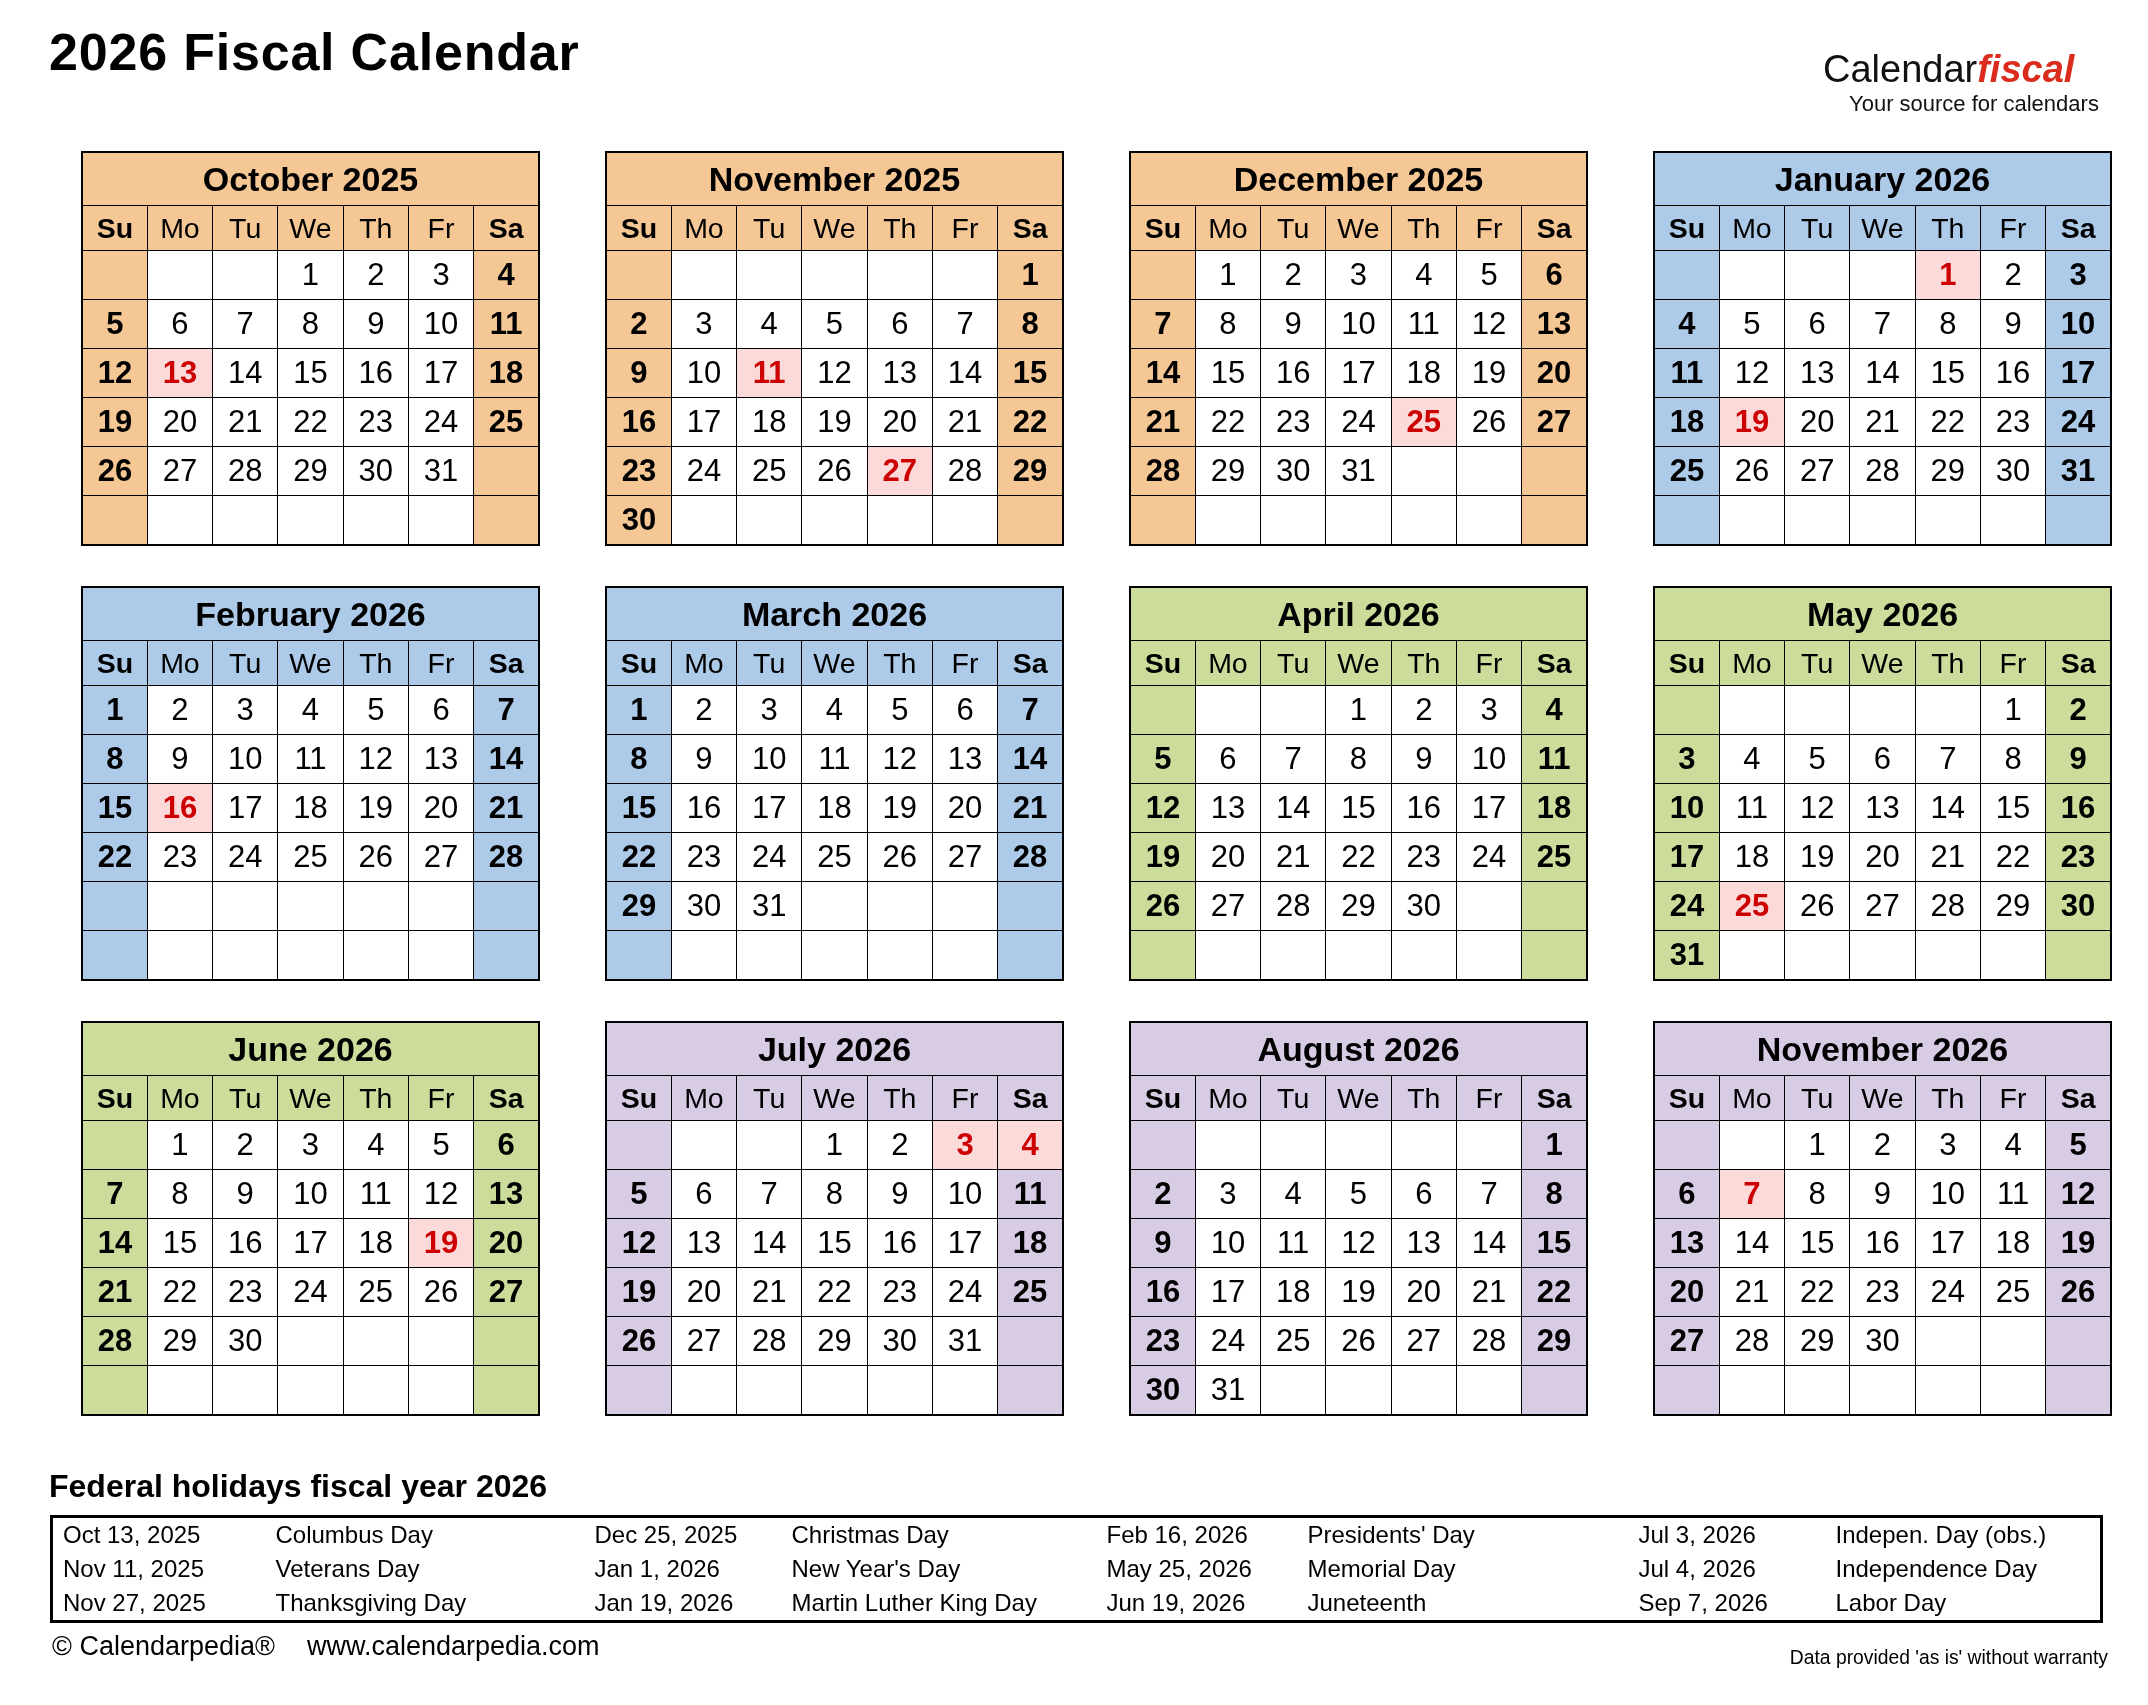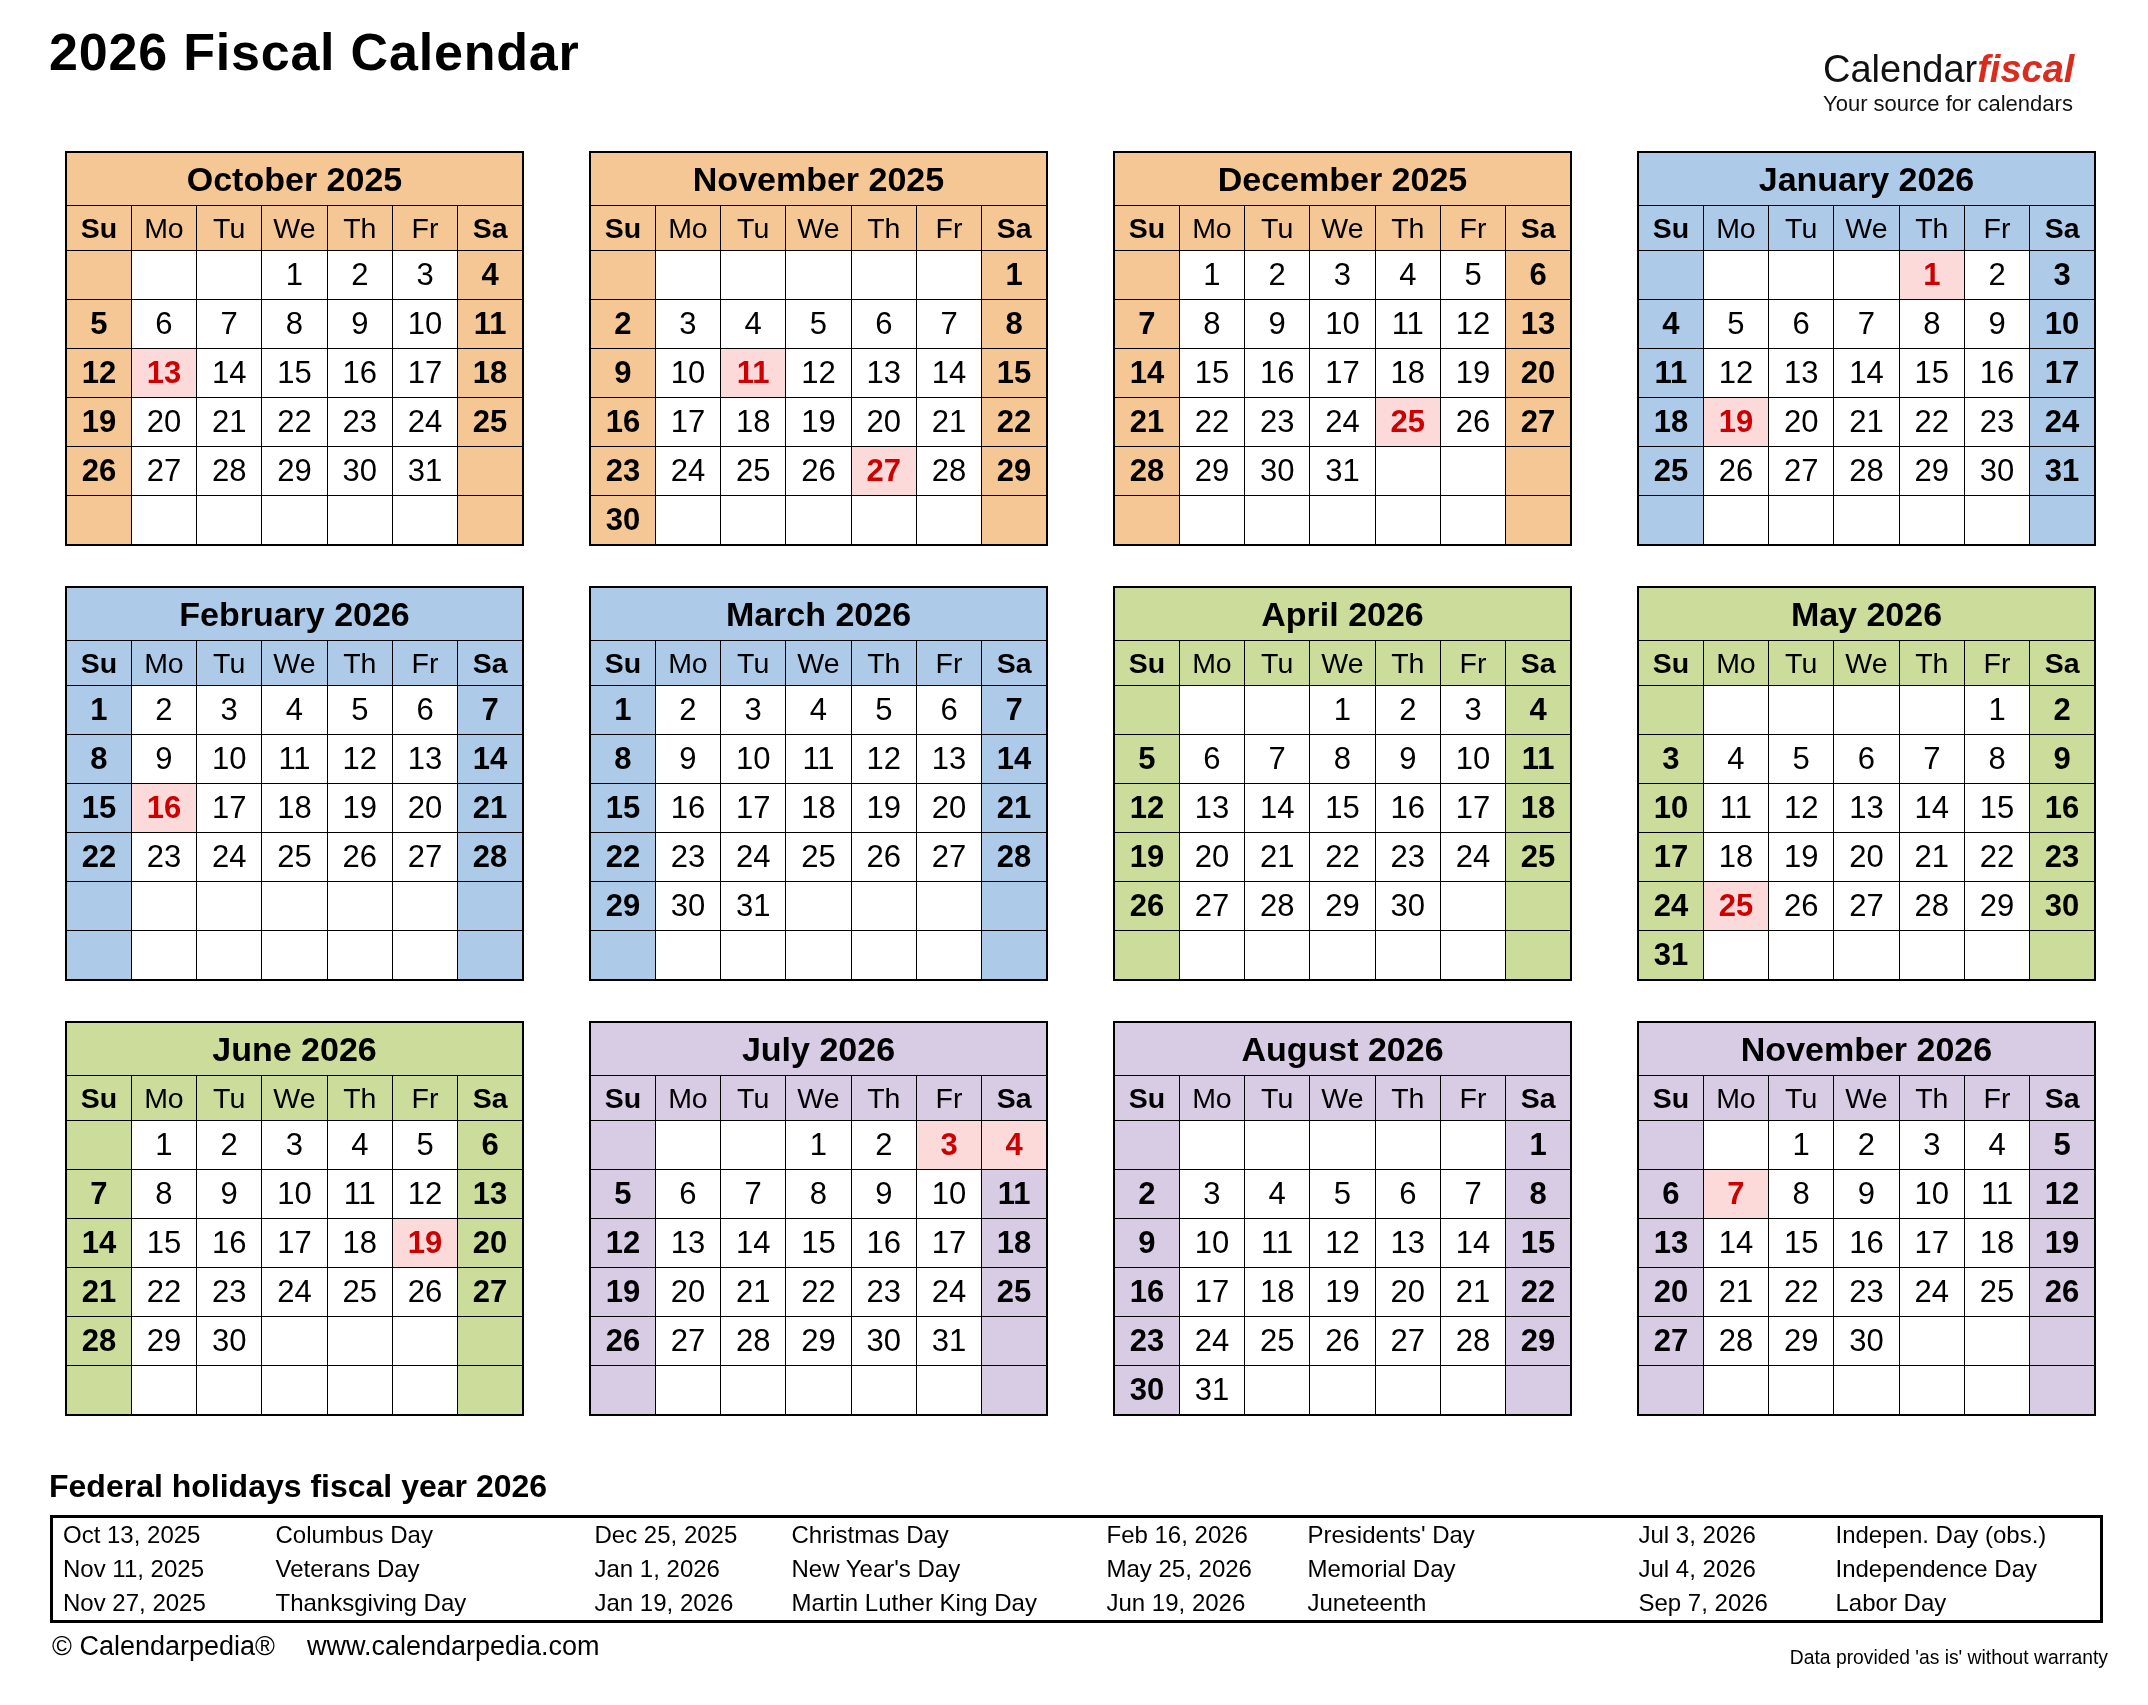--- a/index.html
+++ b/index.html
@@ -5,23 +5,23 @@
   html,body{margin:0;padding:0;background:#ffffff;}
   .page{position:relative;width:2148px;height:1705px;background:#ffffff;
         font-family:"Liberation Sans", sans-serif;color:#000;overflow:hidden;}
 
   .page-title{position:absolute;left:49px;top:22px;font-size:52px;font-weight:bold;letter-spacing:0.8px;}
 
   .logo{position:absolute;left:1823px;top:50px;line-height:1;}
   .logo-line{font-size:38px;}
   .logo-line .black{color:#111;}
   .logo-line .red{color:var(--logo-red);font-weight:bold;font-style:italic;}
-  .logo-tagline{font-size:22px;margin-top:5px;color:#111;}
-
-  .months-grid{position:absolute;left:65px;top:151px;display:grid;
+  .logo-tagline{font-size:22px;margin-top:5px;color:#111;margin-left:26px;}
+
+  .months-grid{position:absolute;left:81px;top:151px;display:grid;
                grid-template-columns:repeat(4,459px);column-gap:65px;row-gap:40px;}
 
   table.month{border-collapse:collapse;width:459px;table-layout:fixed;border:2.5px solid #000;}
   table.month td{border:1.7px solid #000;text-align:center;padding:0;overflow:hidden;}
   table.month .m-title{height:52px;font-size:34px;font-weight:bold;background:var(--mc);}
   table.month .dh{height:44px;font-size:28.5px;background:var(--mc);font-weight:normal;}
   table.month .dh-we{font-weight:bold;}
   table.month .d{height:48px;font-size:31px;}
   table.month .wd{background:#ffffff;font-weight:normal;}
   table.month .we{background:var(--mc);font-weight:bold;}

